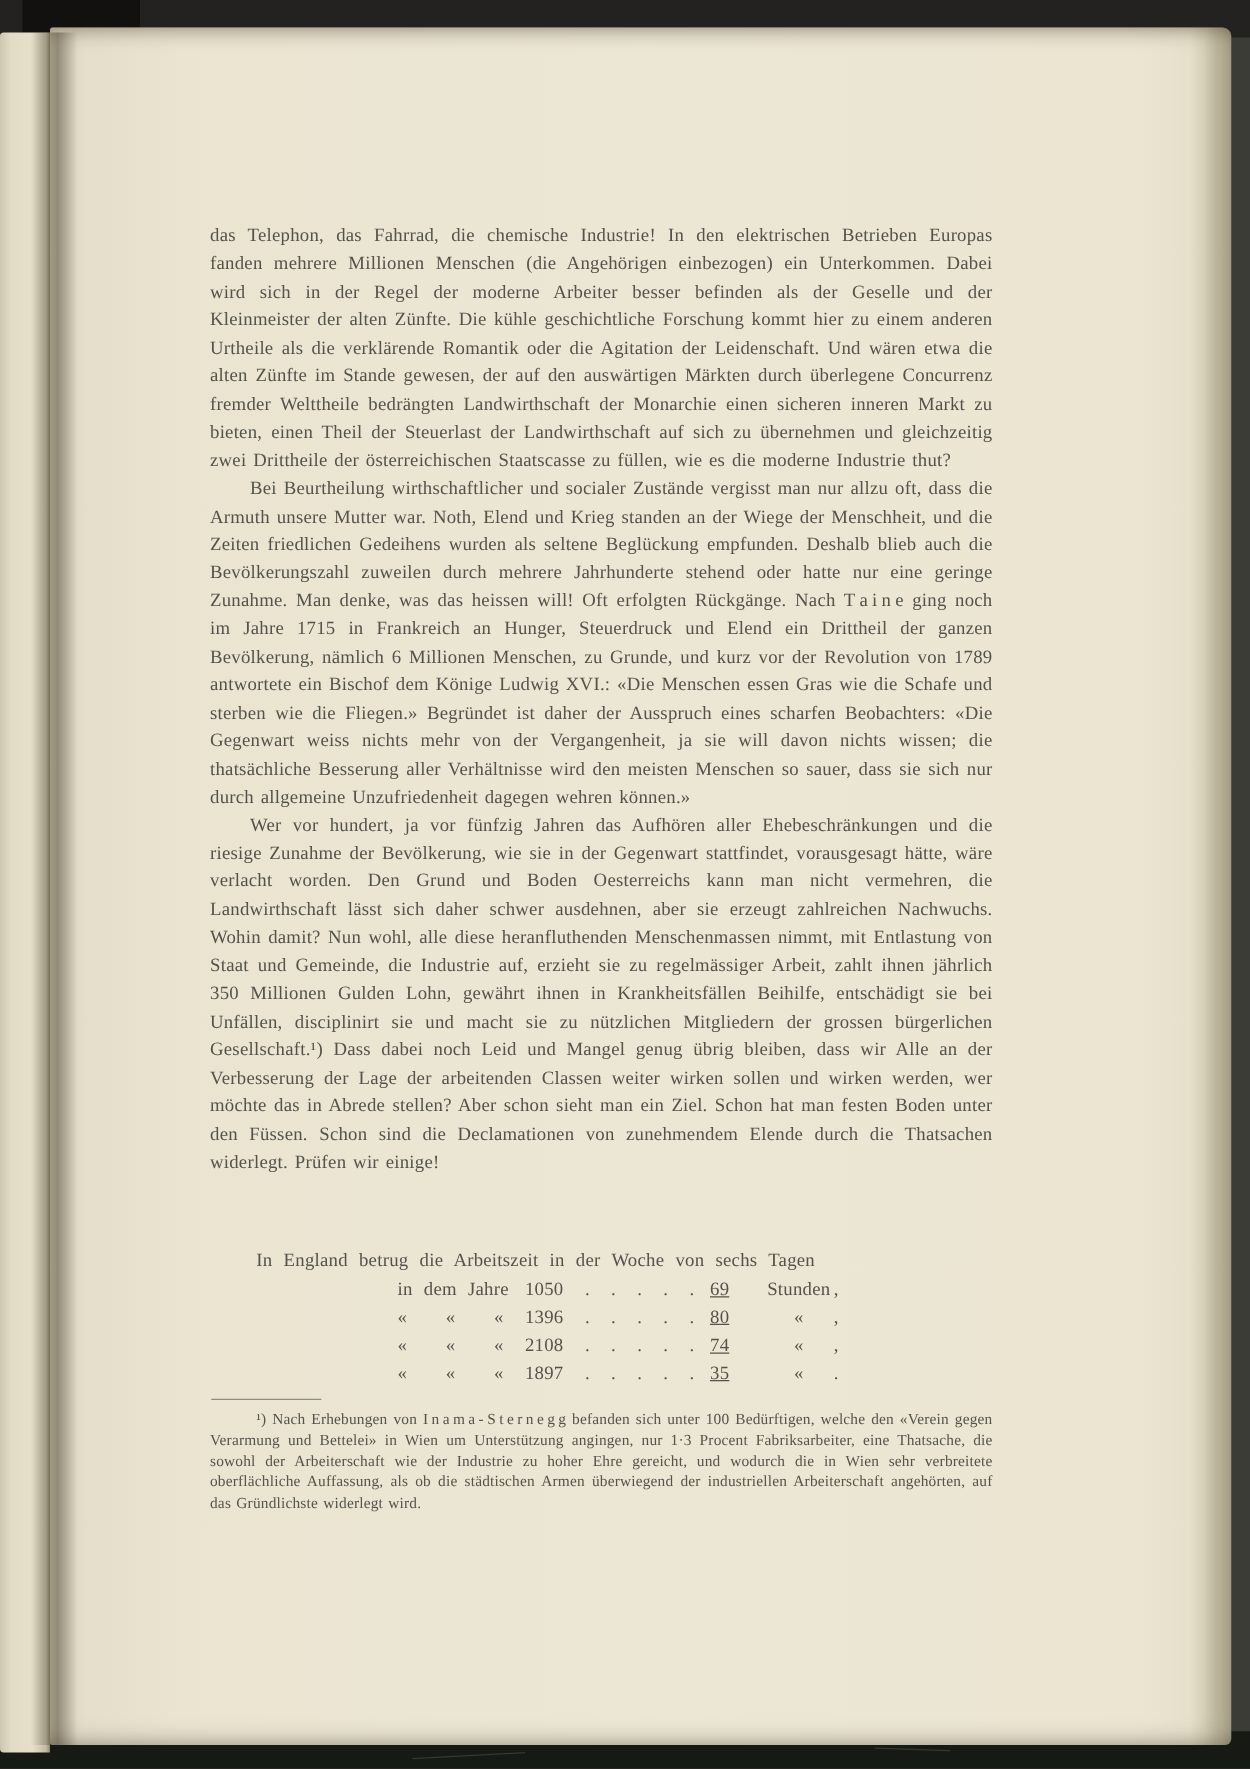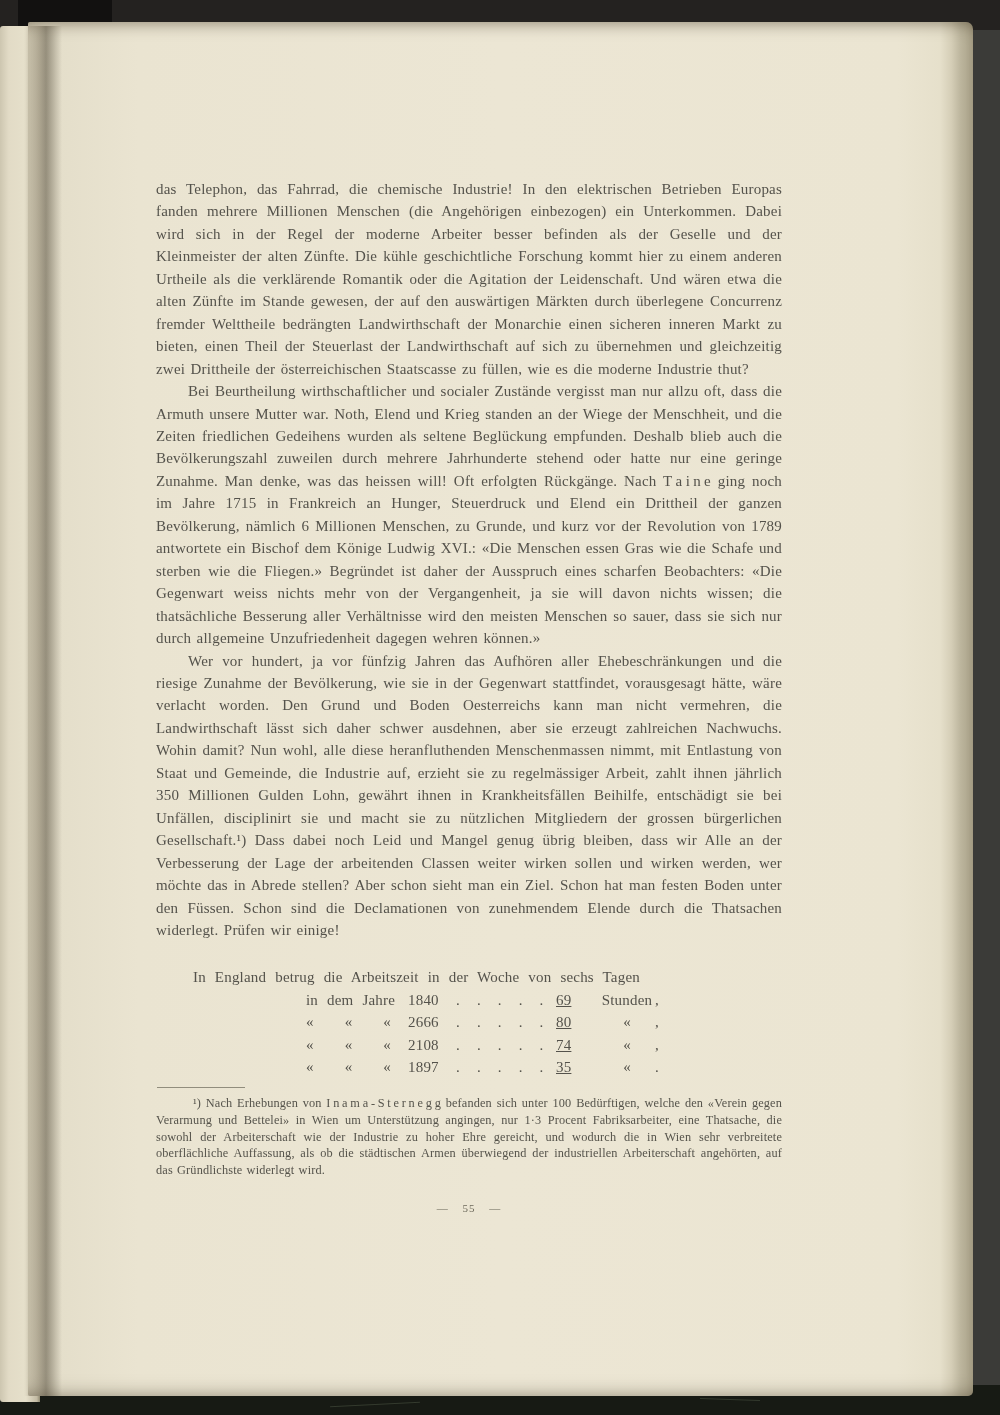--- a/index.html
+++ b/index.html
@@ -18,21 +18,21 @@
   .scratch.s2{left:700px;top:1399px;width:60px;transform:rotate(2deg);}
   .binding-notch{position:absolute;left:18px;top:0;width:94px;height:46px;background:#121110;border-radius:0 0 3px 3px;}
 
   .prev-page{
     position:absolute;left:0;top:26px;width:40px;height:1376px;
     background:linear-gradient(90deg,#cdc6b0 0%,#e2dbc6 22%,#e6e0cb 65%,#c3bba4 92%,#8f8870 100%);
     border-radius:3px 0 0 3px;
   }
 
   .page{
-    position:absolute;left:28px;top:22px;width:945px;height:1374px;
+    position:absolute;left:40px;top:22px;width:945px;height:1374px;
     background:linear-gradient(90deg,
       #d8d1bb 0px,#e4deca 28px,#eae4d1 110px,#ece6d4 50%,
       #ebe5d2 92%,#e6e0cb 96.5%,#d5ceb7 97.7%,#bcb59d 98.7%,#a8a087 100%);
     border-radius:2px 7px 5px 2px;
     box-shadow:
       inset 0 14px 16px -13px rgba(58,48,28,.55),
       inset 0 -15px 18px -15px rgba(58,48,28,.5);
   }
 
   .gutter{
@@ -44,21 +44,21 @@
   .text-block{
     position:absolute;left:128px;top:156px;width:626px;
     color:#54524b;font-size:15px;line-height:22.45px;
     text-align:justify;letter-spacing:.2px;word-spacing:1.5px;
   }
   .paras{height:788px;overflow:hidden;}
   p.para{margin:0;}
   p.para.indent{text-indent:32px;}
 
   .htable{margin-top:0;}
-  .t-header{padding-left:37px;word-spacing:5px;line-height:22.6px;white-space:nowrap;}
+  .t-header{padding-left:37px;word-spacing:5px;line-height:22.6px;white-space:nowrap;margin-top:32px;}
   .t-row{display:flex;padding-left:150px;line-height:22.6px;}
   .c-label{width:100px;white-space:nowrap;}
   .lbl-words{word-spacing:5px;}
   .lbl-g{word-spacing:27px;}
   .c-year{width:46px;padding-left:2px;}
   .c-dots{width:96px;word-spacing:13px;padding-left:2px;}
   .c-val{width:30px;padding-left:4px;text-decoration:underline;}
   .c-unit{width:56px;text-align:center;white-space:nowrap;margin-left:13px;}
   .c-punct{width:14px;text-align:left;}
 
@@ -94,30 +94,30 @@
         <p class="para">das Telephon, das Fahrrad, die chemische Industrie! In den elektrischen Betrieben Europas fanden mehrere Millionen Menschen (die Angehörigen einbezogen) ein Unterkommen. Dabei wird sich in der Regel der moderne Arbeiter besser befinden als der Geselle und der Kleinmeister der alten Zünfte. Die kühle geschichtliche Forschung kommt hier zu einem anderen Urtheile als die verklärende Romantik oder die Agitation der Leidenschaft. Und wären etwa die alten Zünfte im Stande gewesen, der auf den auswärtigen Märkten durch überlegene Concurrenz fremder Welttheile bedrängten Landwirthschaft der Monarchie einen sicheren inneren Markt zu bieten, einen Theil der Steuerlast der Landwirthschaft auf sich zu übernehmen und gleichzeitig zwei Drittheile der österreichischen Staatscasse zu füllen, wie es die moderne Industrie thut?</p>
         <p class="para indent">Bei Beurtheilung wirthschaftlicher und socialer Zustände vergisst man nur allzu oft, dass die Armuth unsere Mutter war.  Noth, Elend und Krieg standen an der Wiege der Menschheit, und die Zeiten friedlichen Gedeihens wurden als seltene Beglückung empfunden.  Deshalb blieb auch die Bevölkerungszahl zuweilen durch mehrere Jahrhunderte stehend oder hatte nur eine geringe Zunahme.  Man denke, was das heissen will!  Oft erfolgten Rückgänge. Nach T a i n e ging noch im Jahre 1715 in Frankreich an Hunger, Steuerdruck und Elend ein Drittheil der ganzen Bevölkerung, nämlich 6 Millionen Menschen, zu Grunde, und kurz vor der Revolution von 1789 antwortete ein Bischof dem Könige Ludwig XVI.: «Die Menschen essen Gras wie die Schafe und sterben wie die Fliegen.»  Begründet ist daher der Ausspruch eines scharfen Beobachters: «Die Gegenwart weiss nichts mehr von der Vergangenheit, ja sie will davon nichts wissen; die thatsächliche Besserung aller Verhältnisse wird den meisten Menschen so sauer, dass sie sich nur durch allgemeine Unzufriedenheit dagegen wehren können.»</p>
         <p class="para indent">Wer vor hundert, ja vor fünfzig Jahren das Aufhören aller Ehebeschränkungen und die riesige Zunahme der Bevölkerung, wie sie in der Gegenwart stattfindet, vorausgesagt hätte, wäre verlacht worden.  Den Grund und Boden Oesterreichs kann man nicht vermehren, die Landwirthschaft lässt sich daher schwer ausdehnen, aber sie erzeugt zahlreichen Nachwuchs. Wohin damit?  Nun wohl, alle diese heranfluthenden Menschenmassen nimmt, mit Entlastung von Staat und Gemeinde, die Industrie auf, erzieht sie zu regelmässiger Arbeit, zahlt ihnen jährlich 350 Millionen Gulden Lohn, gewährt ihnen in Krankheitsfällen Beihilfe, entschädigt sie bei Unfällen, disciplinirt sie und macht sie zu nützlichen Mitgliedern der grossen bürgerlichen Gesellschaft.¹)  Dass dabei noch Leid und Mangel genug übrig bleiben, dass wir Alle an der Verbesserung der Lage der arbeitenden Classen weiter wirken sollen und wirken werden, wer möchte das in Abrede stellen?  Aber schon sieht man ein Ziel.  Schon hat man festen Boden unter den Füssen.  Schon sind die Declamationen von zunehmendem Elende durch die Thatsachen widerlegt.  Prüfen wir einige!</p>
       </div>
 
       <div class="htable">
         <div class="t-header">In England betrug die Arbeitszeit in der Woche von sechs Tagen</div>
 
         <div class="t-row">
           <span class="c-label lbl-words">in dem Jahre</span>
-          <span class="c-year">1840</span>
+          <span class="c-year">1050</span>
           <span class="c-dots">. . . . .</span>
           <span class="c-val">69</span>
           <span class="c-unit">Stunden</span>
           <span class="c-punct">,</span>
         </div>
 
         <div class="t-row">
           <span class="c-label lbl-g">« « «</span>
-          <span class="c-year">2666</span>
+          <span class="c-year">1396</span>
           <span class="c-dots">. . . . .</span>
           <span class="c-val">80</span>
           <span class="c-unit">«</span>
           <span class="c-punct">,</span>
         </div>
 
         <div class="t-row">
           <span class="c-label lbl-g">« « «</span>
           <span class="c-year">2108</span>
           <span class="c-dots">. . . . .</span>
@@ -133,20 +133,19 @@
           <span class="c-val">35</span>
           <span class="c-unit">«</span>
           <span class="c-punct">.</span>
         </div>
       </div>
 
       <div class="fn-rule"></div>
 
       <p class="footnote">¹) Nach Erhebungen von I n a m a - S t e r n e g g befanden sich unter 100 Bedürftigen, welche den «Verein gegen Verarmung und Bettelei» in Wien um Unterstützung angingen, nur 1·3 Procent Fabriksarbeiter, eine Thatsache, die sowohl der Arbeiterschaft wie der Industrie zu hoher Ehre gereicht, und wodurch die in Wien sehr verbreitete oberflächliche Auffassung, als ob die städtischen Armen überwiegend der industriellen Arbeiterschaft angehörten, auf das Gründlichste widerlegt wird.</p>
 
-      <div class="page-num">— 55 —</div>
 
     </div>
   </div>
 
   <div class="gutter"></div>
 
 </div>
 
 </body></html>

